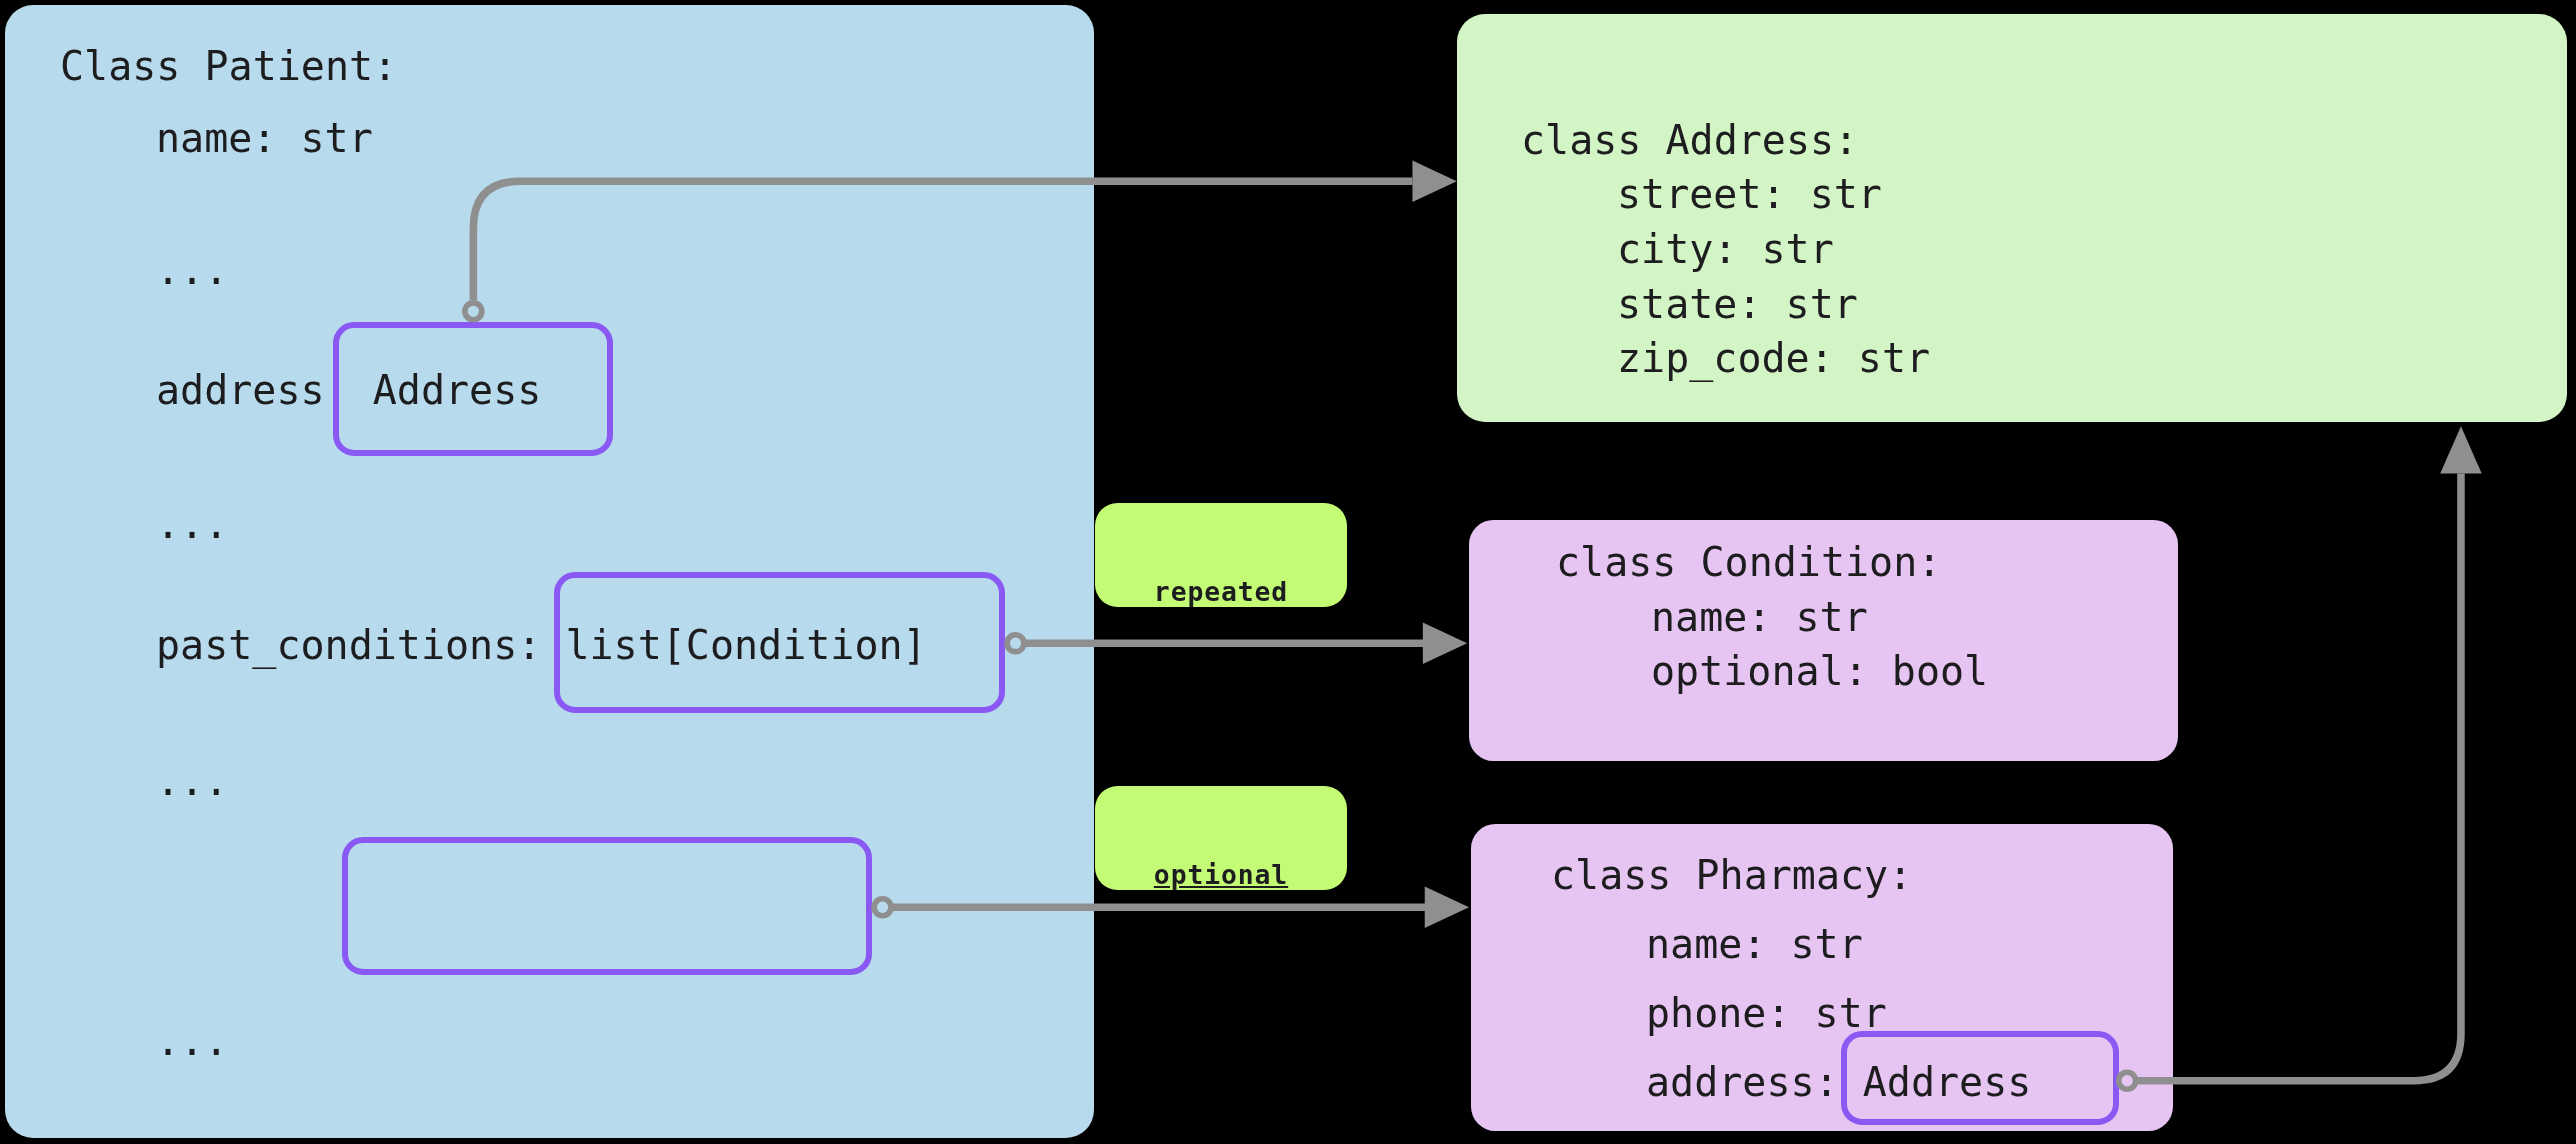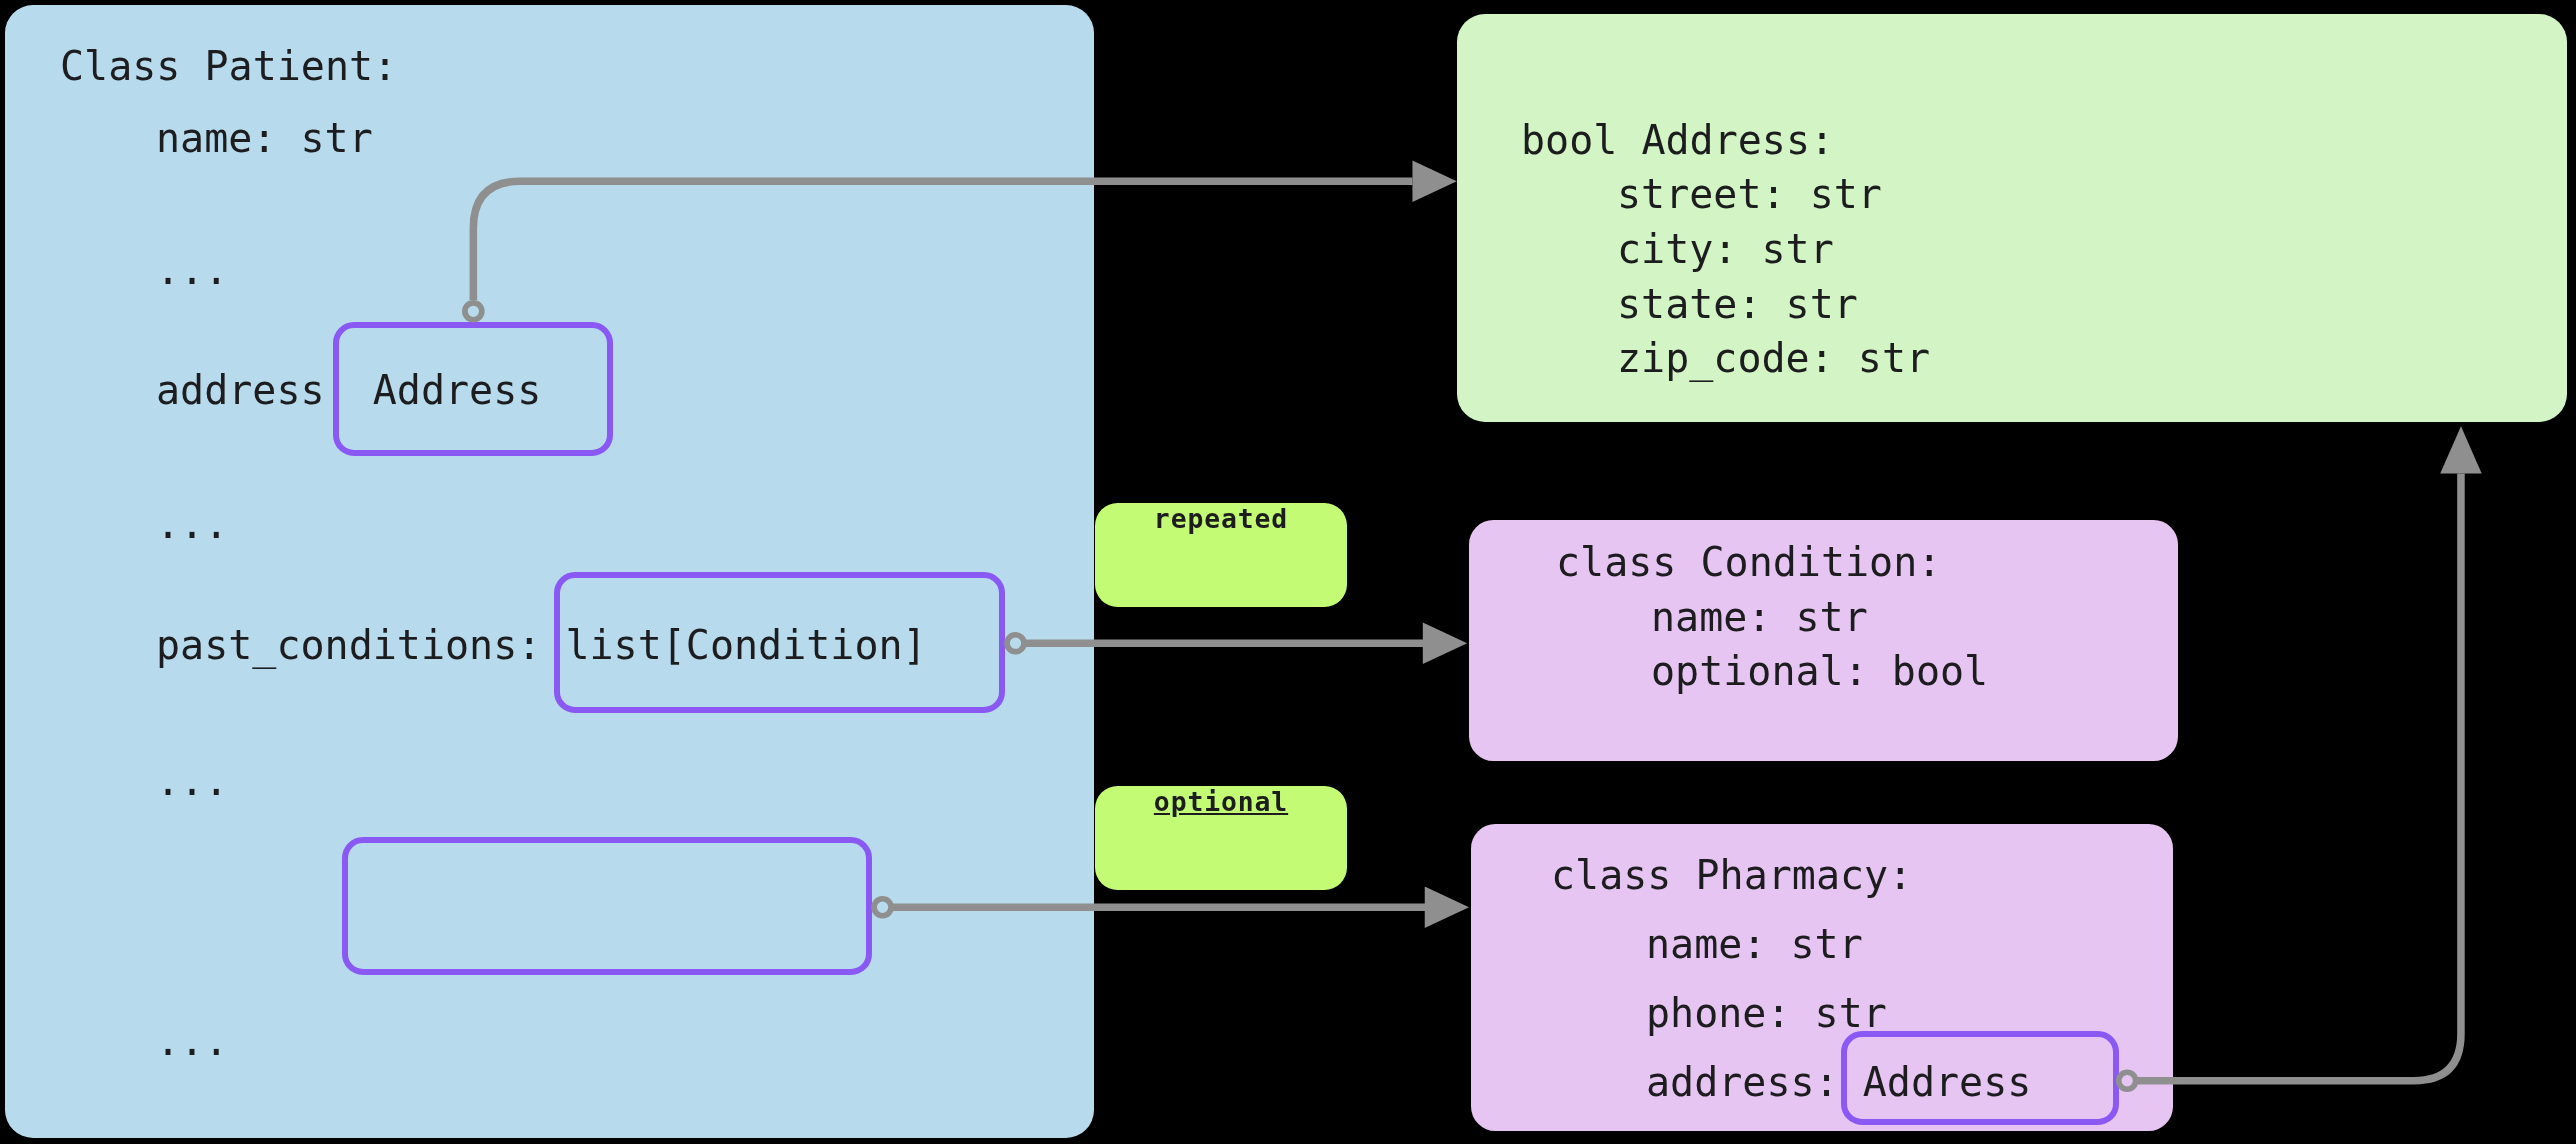--- a/index.html
+++ b/index.html
@@ -31,21 +31,21 @@
   }
   .hl-address{left:333px;top:322px;width:280px;height:134px;}
   .hl-conditions{left:554px;top:572px;width:451px;height:141px;}
   .hl-pharmacy{left:342px;top:837px;width:530px;height:138px;}
   .hl-pharm-address{left:1841px;top:1031px;width:278px;height:94px;}
   .badge{
     position:absolute;
     width:252px;height:104px;
     background:#c3fc74;
     border-radius:22.6px;
-    display:flex;align-items:flex-start;justify-content:center;
+    display:flex;align-items:flex-end;justify-content:center;
     color:#1d1d1f;
     font-size:26.4px;font-weight:bold;letter-spacing:0.9px;
   }
   .badge-repeated{left:1095px;top:503px;}
   .badge-optional{left:1095px;top:786px;text-decoration:underline;}
   .wires{position:absolute;left:0;top:0;width:2576px;height:1145px;pointer-events:none;}
   .wire{stroke:#8f8f8f;stroke-width:8;fill:none;}
   .dot{stroke:#8f8f8f;stroke-width:6;}
   .head{fill:#8f8f8f;stroke:none;}
 </style>
@@ -62,21 +62,21 @@
   <div class="cl" style="left:156px;top:524px">...</div>
   <div class="cl" style="left:156px;top:645px">past_conditions: list[Condition]</div>
   <div class="cl" style="left:156px;top:781px">...</div>
   <div class="cl" style="left:156px;top:1041px">...</div>
 
   <div class="hl hl-address"></div>
   <div class="hl hl-conditions"></div>
   <div class="hl hl-pharmacy"></div>
 
   <div class="panel panel-green"></div>
-  <div class="cl" style="left:1521px;top:140px">bool Address:</div>
+  <div class="cl" style="left:1521px;top:140px">class Address:</div>
   <div class="cl" style="left:1617px;top:194px">street: str</div>
   <div class="cl" style="left:1617px;top:249px">city: str</div>
   <div class="cl" style="left:1617px;top:304px">state: str</div>
   <div class="cl" style="left:1617px;top:358px">zip_code: str</div>
 
   <div class="panel panel-pink-condition"></div>
   <div class="cl" style="left:1556px;top:562px">class Condition:</div>
   <div class="cl" style="left:1651px;top:617px">name: str</div>
   <div class="cl" style="left:1651px;top:671px">optional: bool</div>
 

